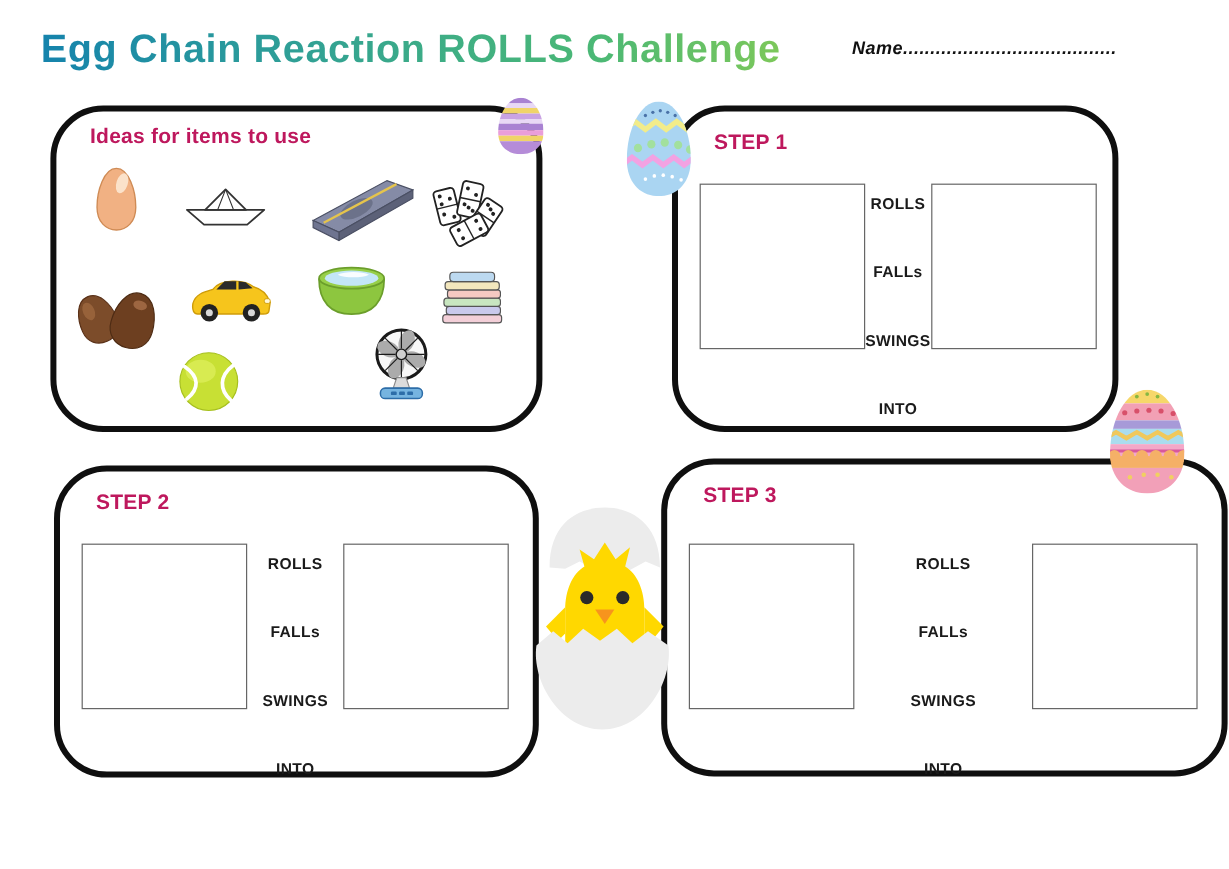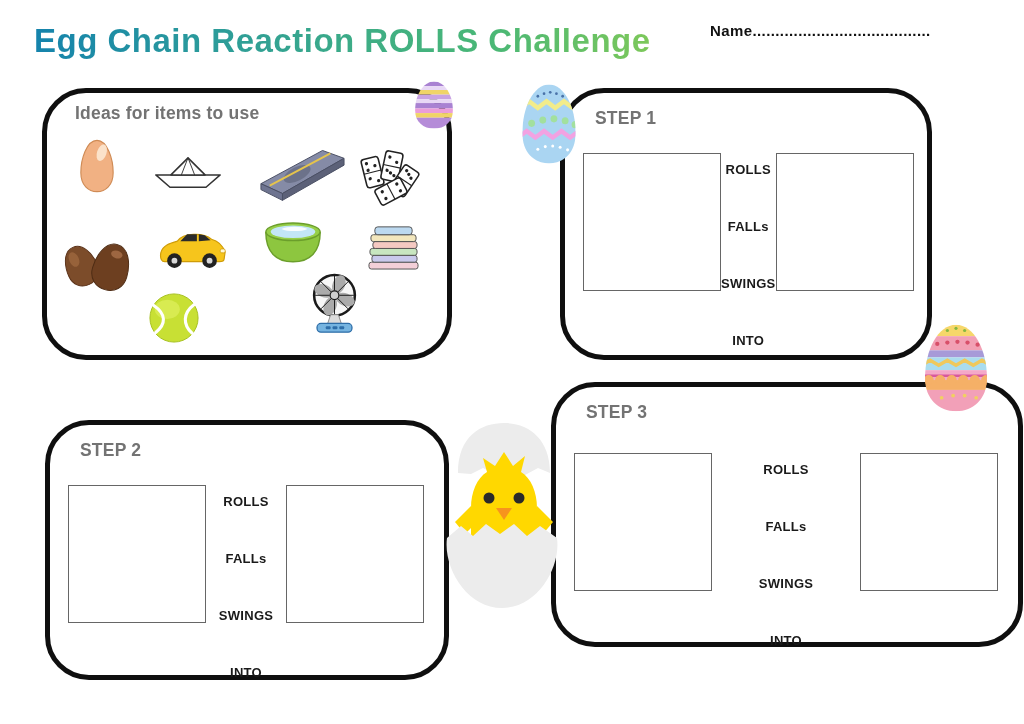--- a/index.html
+++ b/index.html
@@ -20,38 +20,38 @@
   
   .page-title{
     position:absolute;left:34px;top:22px;
     font-size:33px;font-weight:bold;letter-spacing:.5px;
     background:linear-gradient(90deg,var(--title-gradient-start) 0%,#2b9b9b 28%,var(--title-gradient-mid) 55%,#4bb875 75%,var(--title-gradient-end) 100%);
     -webkit-background-clip:text;background-clip:text;
     color:transparent;-webkit-text-fill-color:transparent;
     white-space:nowrap;
   }
   .name-line{
-    position:absolute;left:710px;top:22px;width:300px;
+    position:absolute;left:710px;top:32px;width:300px;
     font-size:15px;font-weight:bold;color:#111;letter-spacing:.4px;
-    white-space:nowrap;overflow:hidden;
+    white-space:nowrap;overflow:hidden;font-style:italic;
   }
   
   .panel{
     position:absolute;
     border:5px solid var(--panel-border);
     border-radius:44px;
     background:#fff;
   }
   #panel-ideas{left:42px;top:88px;width:410px;height:272px;}
   #panel-step1{left:560px;top:88px;width:372px;height:272px;}
-  #panel-step2{left:45px;top:388px;width:404px;height:260px;margin-top:32px;}
+  #panel-step2{left:45px;top:388px;width:404px;height:260px;}
   #panel-step3{left:551px;top:382px;width:472px;height:265px;}
   .panel-title{
     position:absolute;top:15px;left:30px;
-    font-size:17.5px;font-weight:bold;color:#737373;letter-spacing:.2px;
+    font-size:17.5px;font-weight:bold;color:#be185d;letter-spacing:.2px;
     white-space:nowrap;
   }
   #panel-ideas .panel-title{top:10px;left:28px;}
   
   .step-row{
     position:absolute;top:60px;left:18px;right:20px;
     display:flex;align-items:flex-start;
   }
   #panel-step3 .step-row{top:66px;}
   .answer-box{

